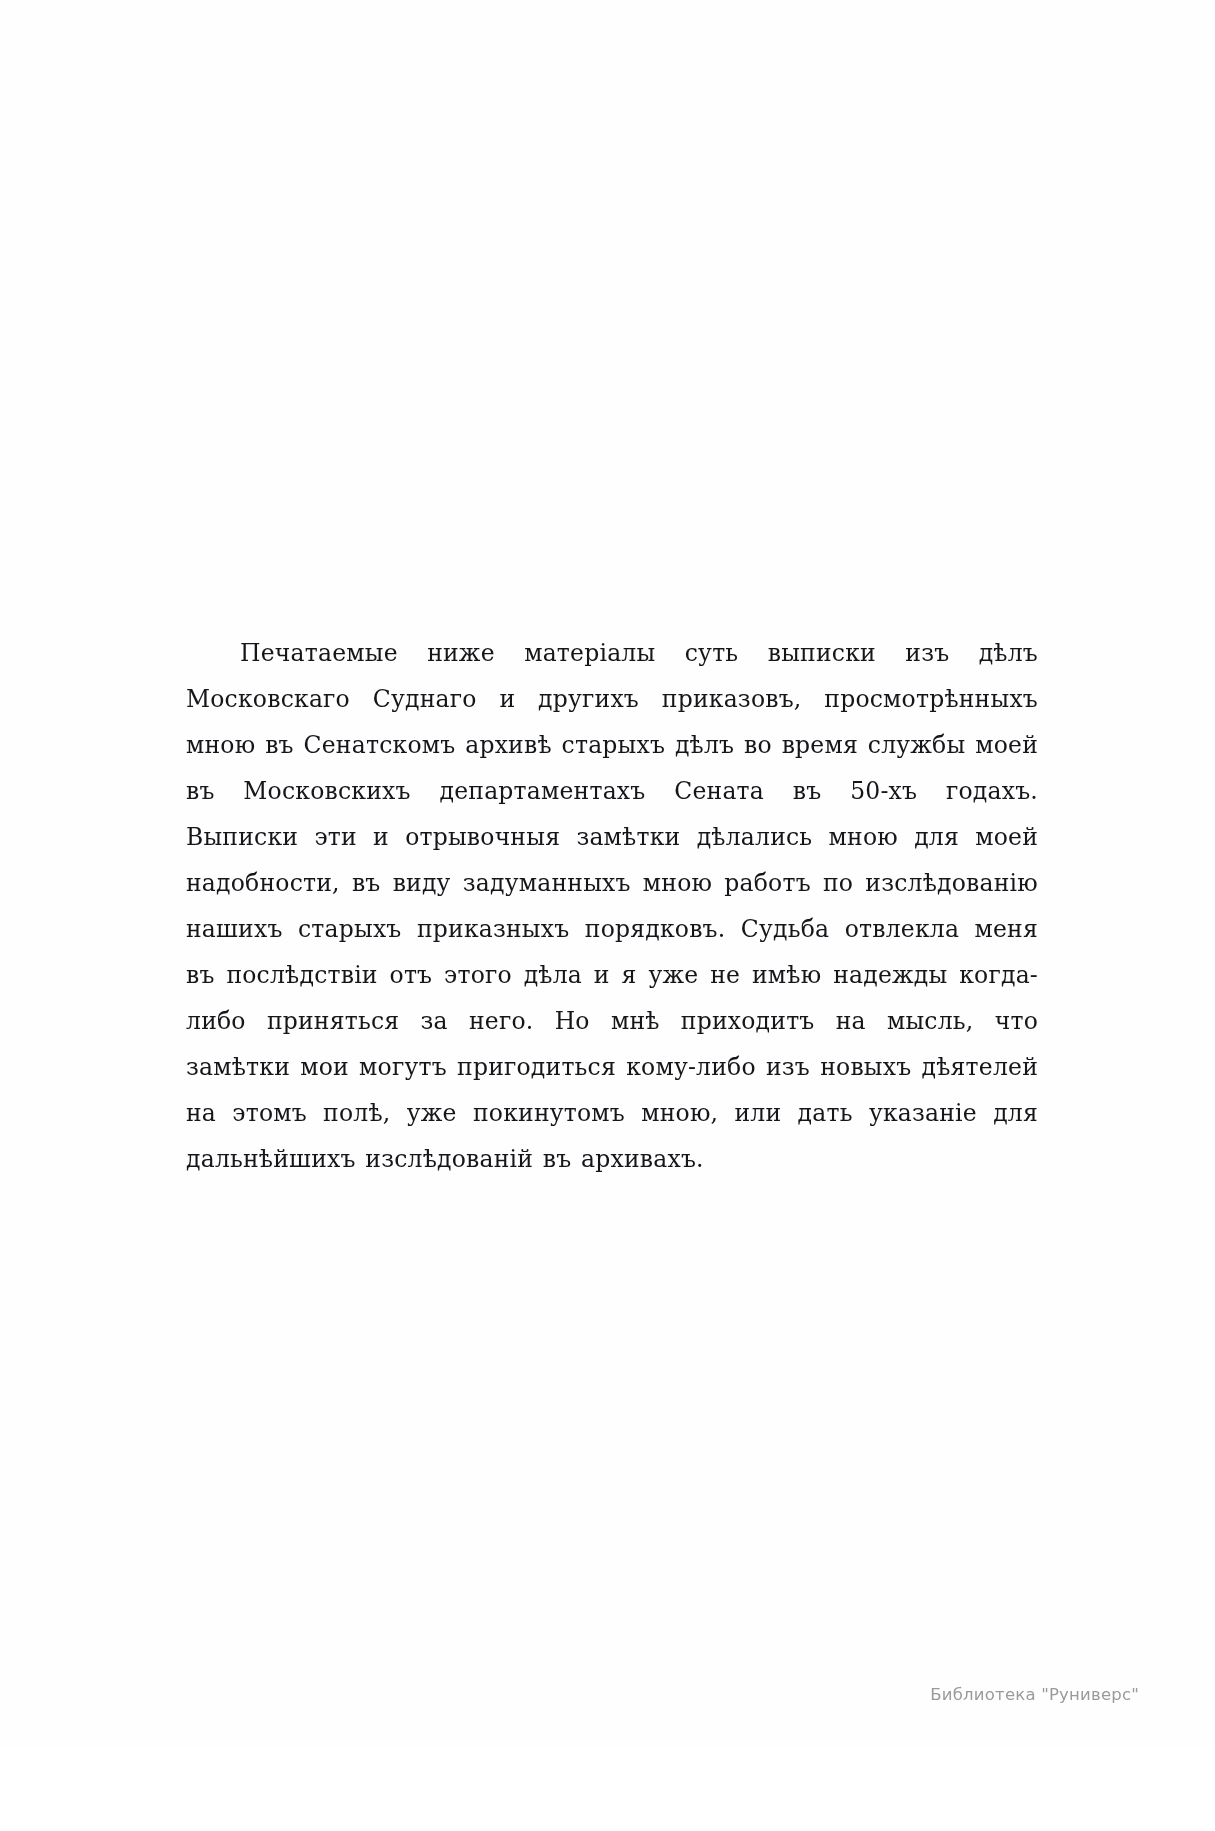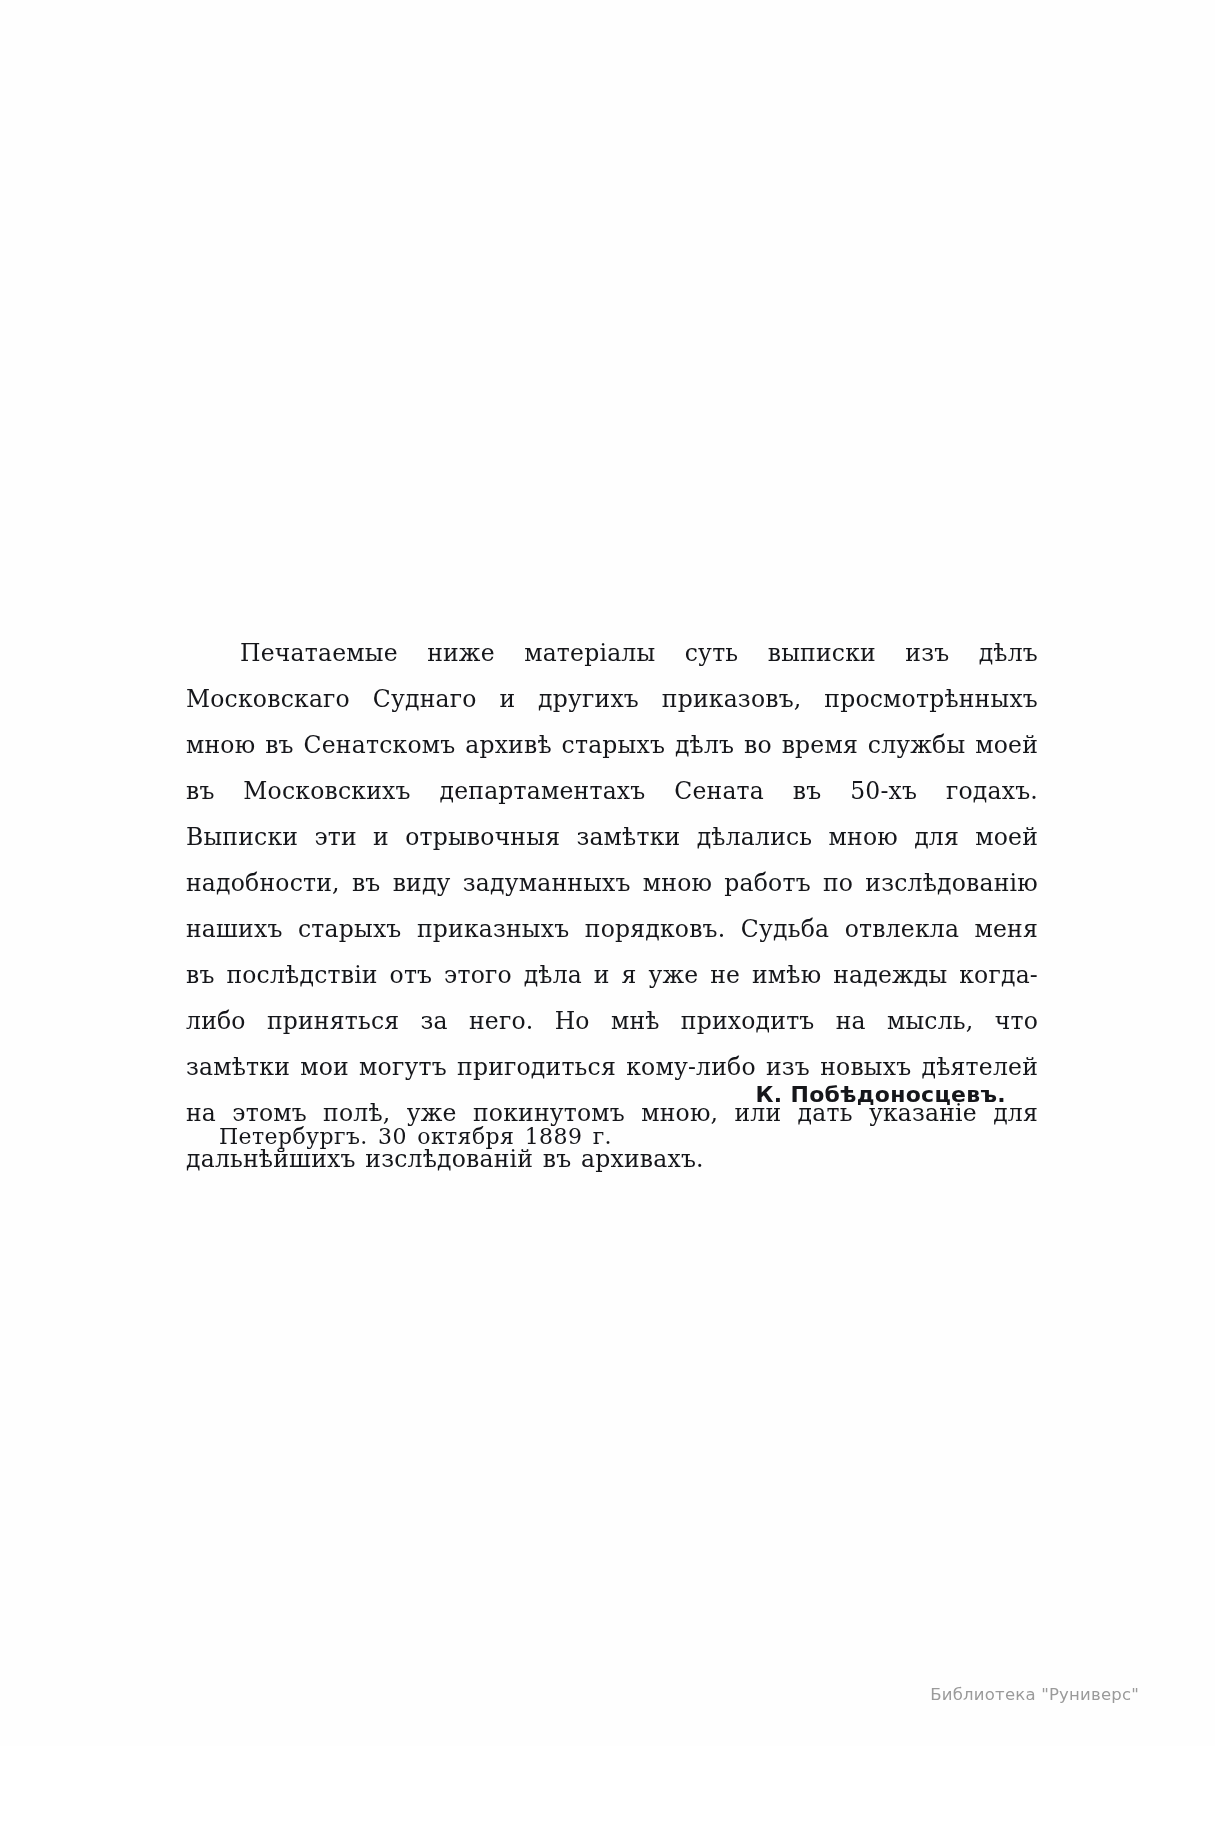--- a/index.html
+++ b/index.html
@@ -82,20 +82,16 @@
 </style>
 </head>
 <body>
 
 <div class="page">
 
   <div class="content">
     <p class="body-paragraph">Печатаемые ниже матеріалы суть выписки изъ дѣлъ Московскаго Суднаго и другихъ приказовъ, просмотрѣнныхъ мною въ Сенатскомъ архивѣ старыхъ дѣлъ во время службы моей въ Московскихъ департаментахъ Сената въ 50-хъ годахъ. Выписки эти и отрывочныя замѣтки дѣлались мною для моей надобности, въ виду задуманныхъ мною работъ по изслѣдованію нашихъ старыхъ приказныхъ порядковъ. Судьба отвлекла меня въ послѣдствіи отъ этого дѣла и я уже не имѣю надежды когда-либо приняться за него. Но мнѣ приходитъ на мысль, что замѣтки мои могутъ пригодиться кому-либо изъ новыхъ дѣятелей на этомъ полѣ, уже покинутомъ мною, или дать указаніе для дальнѣйшихъ изслѣдованій въ архивахъ.</p>
   </div>
 
-  <div class="signature-block">
-    <div class="signature">К. Побѣдоносцевъ.</div>
-    <div class="place-date">Петербургъ. 30 октября 1889 г.</div>
-  </div>
 
   <div class="watermark">Библиотека "Руниверс"</div>
 
 </div>
 
 </body></html>

